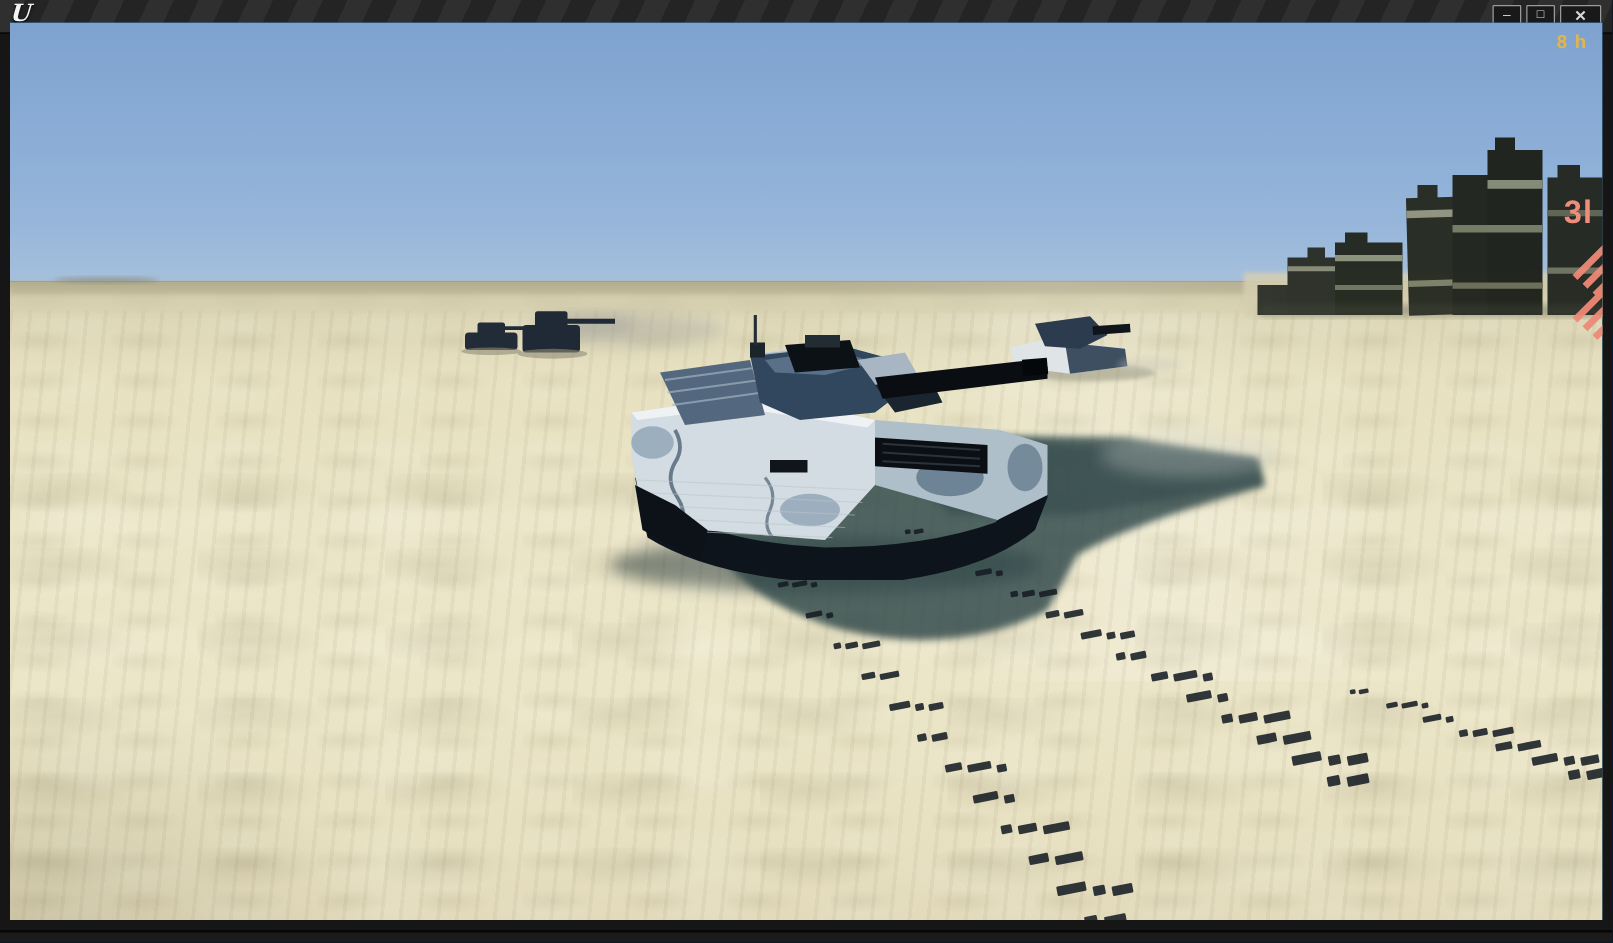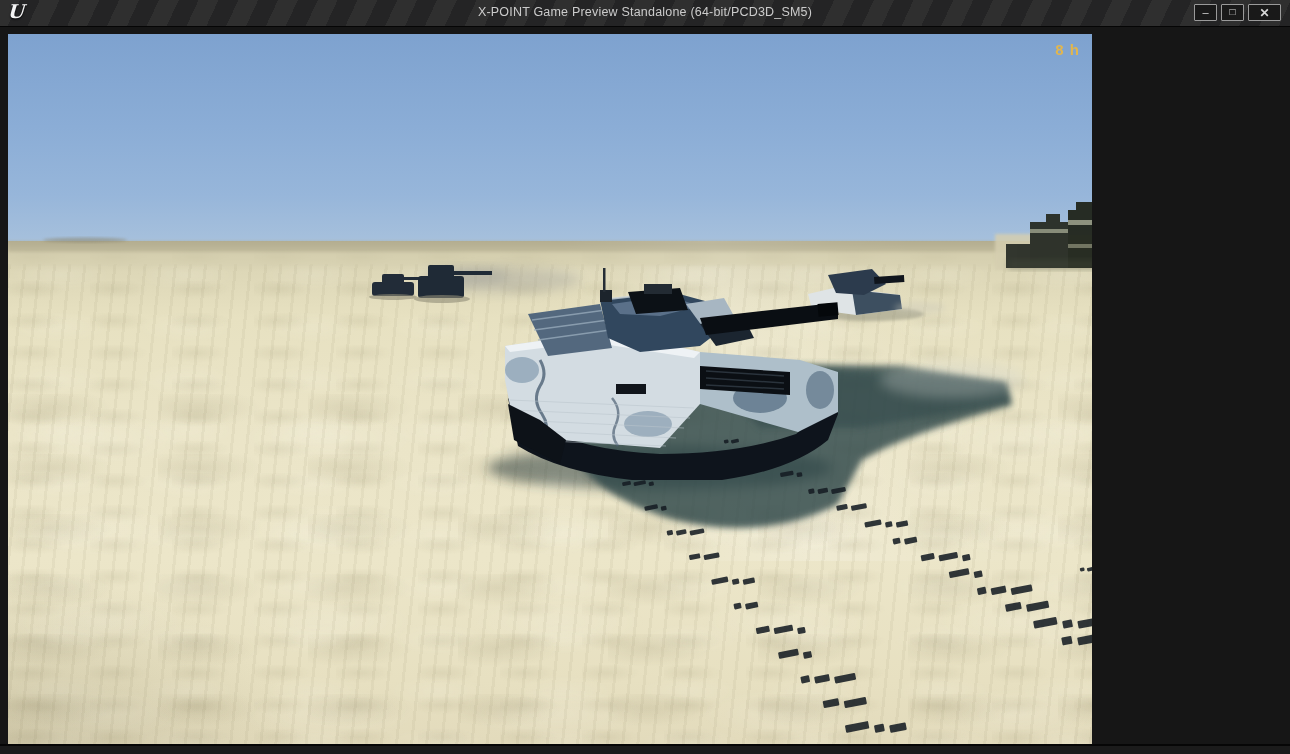--- a/index.html
+++ b/index.html
@@ -15,21 +15,21 @@
   .win-title{position:absolute;left:0;top:5px;width:100%;text-align:center;
     font-size:12.5px;color:#cbcbcb;letter-spacing:.2px;}
   .win-buttons{position:absolute;right:9px;top:4px;display:flex;gap:4px;}
   .win-btn{display:flex;align-items:center;justify-content:center;
     width:23px;height:17px;background:#191919;border:1px solid #9a9a9a;border-radius:1px;
     color:#d9d9d9;font-size:11px;line-height:1;padding:0;cursor:default;
     font-family:"Liberation Sans",sans-serif;}
   .win-btn.close{width:33px;font-weight:bold;font-size:12px;}
   .win-btn.max{font-size:10px;padding-bottom:1px;}
   
-  .viewport{position:absolute;left:8px;top:34px;width:1084px;height:718px;overflow:hidden;background:#0c4a6e;}
+  .viewport{position:absolute;left:8px;top:18px;width:1274px;height:718px;overflow:hidden;background:#0c4a6e;}
   .sky{position:absolute;left:0;top:0;width:100%;height:207px;
     background:linear-gradient(180deg,#7ea2cf 0%,#8badd6 45%,#97b6da 78%,#a6c0dc 100%);}
   .sand{position:absolute;left:0;top:207px;width:100%;height:511px;
     background:linear-gradient(180deg,#b3ad90 0%,#cfc9a9 2%,#ddd7b7 6%,#e7e1c1 15%,#ebe5c8 38%,#ece6c9 62%,#e7e0c1 86%,#e2dabb 100%);}
   .sand-band{position:absolute;left:0;top:207px;width:100%;height:320px;
     background:linear-gradient(72deg,transparent 55%,rgba(255,255,252,.20) 68%,rgba(255,255,252,.06) 78%,transparent 85%);}
   .sand-tex{position:absolute;left:0;top:215px;width:100%;height:503px;background-image:
     radial-gradient(ellipse 48px 14px at 24px 8px, rgba(136,129,95,0.12), rgba(136,129,95,0) 70%),
     radial-gradient(ellipse 70px 22px at 52px 26px, rgba(255,255,246,0.11), rgba(255,255,246,0) 70%);
     background-size:82px 32px,126px 52px;}
@@ -49,21 +49,20 @@
   
   .bottom-bar{position:absolute;left:0;right:0;bottom:0;height:8px;background:#1b1b1b;border-top:2px solid #060606;}
 </style>
 </head>
 <body>
 
 <div class="frame">
 
   <div class="titlebar">
     <span class="ue-logo">U</span>
-    <div class="win-title">X-POINT Game Preview Standalone (64-bit/PCD3D_SM5)</div>
     <div class="win-buttons">
       <button class="win-btn min">–</button>
       <button class="win-btn max">□</button>
       <button class="win-btn close">✕</button>
     </div>
   </div>
 
   <div class="viewport">
     <div class="sky"></div>
     <div class="sand"></div>

